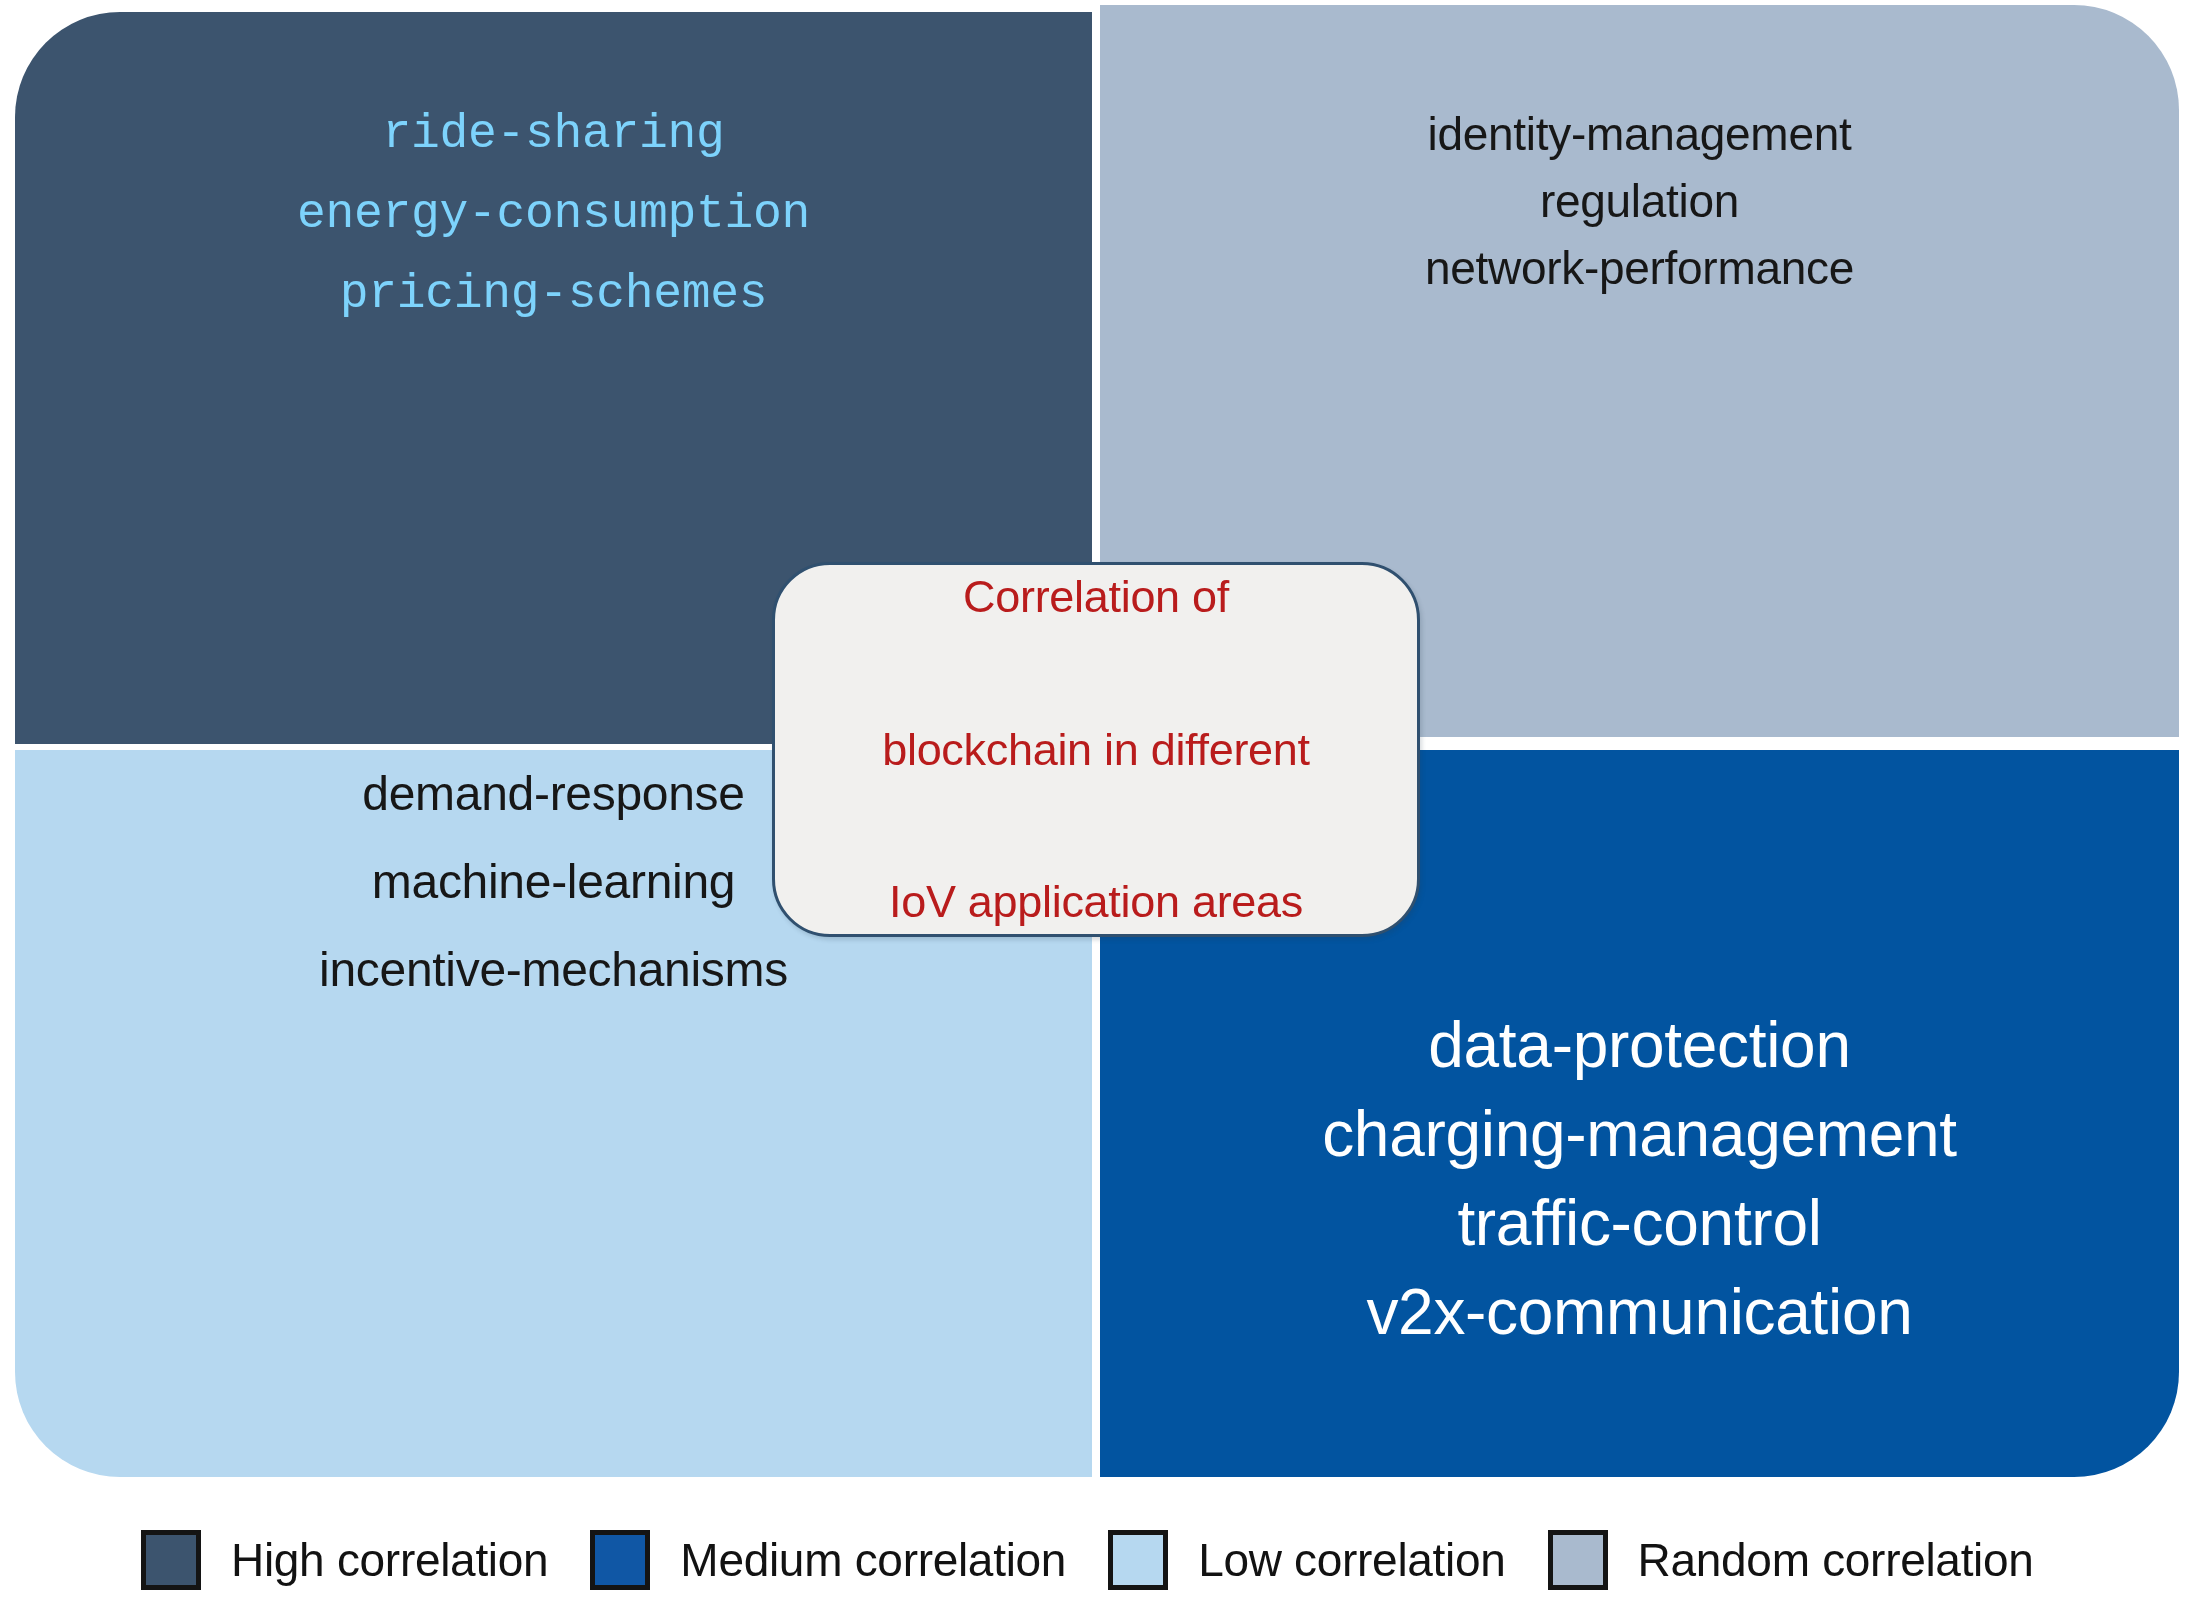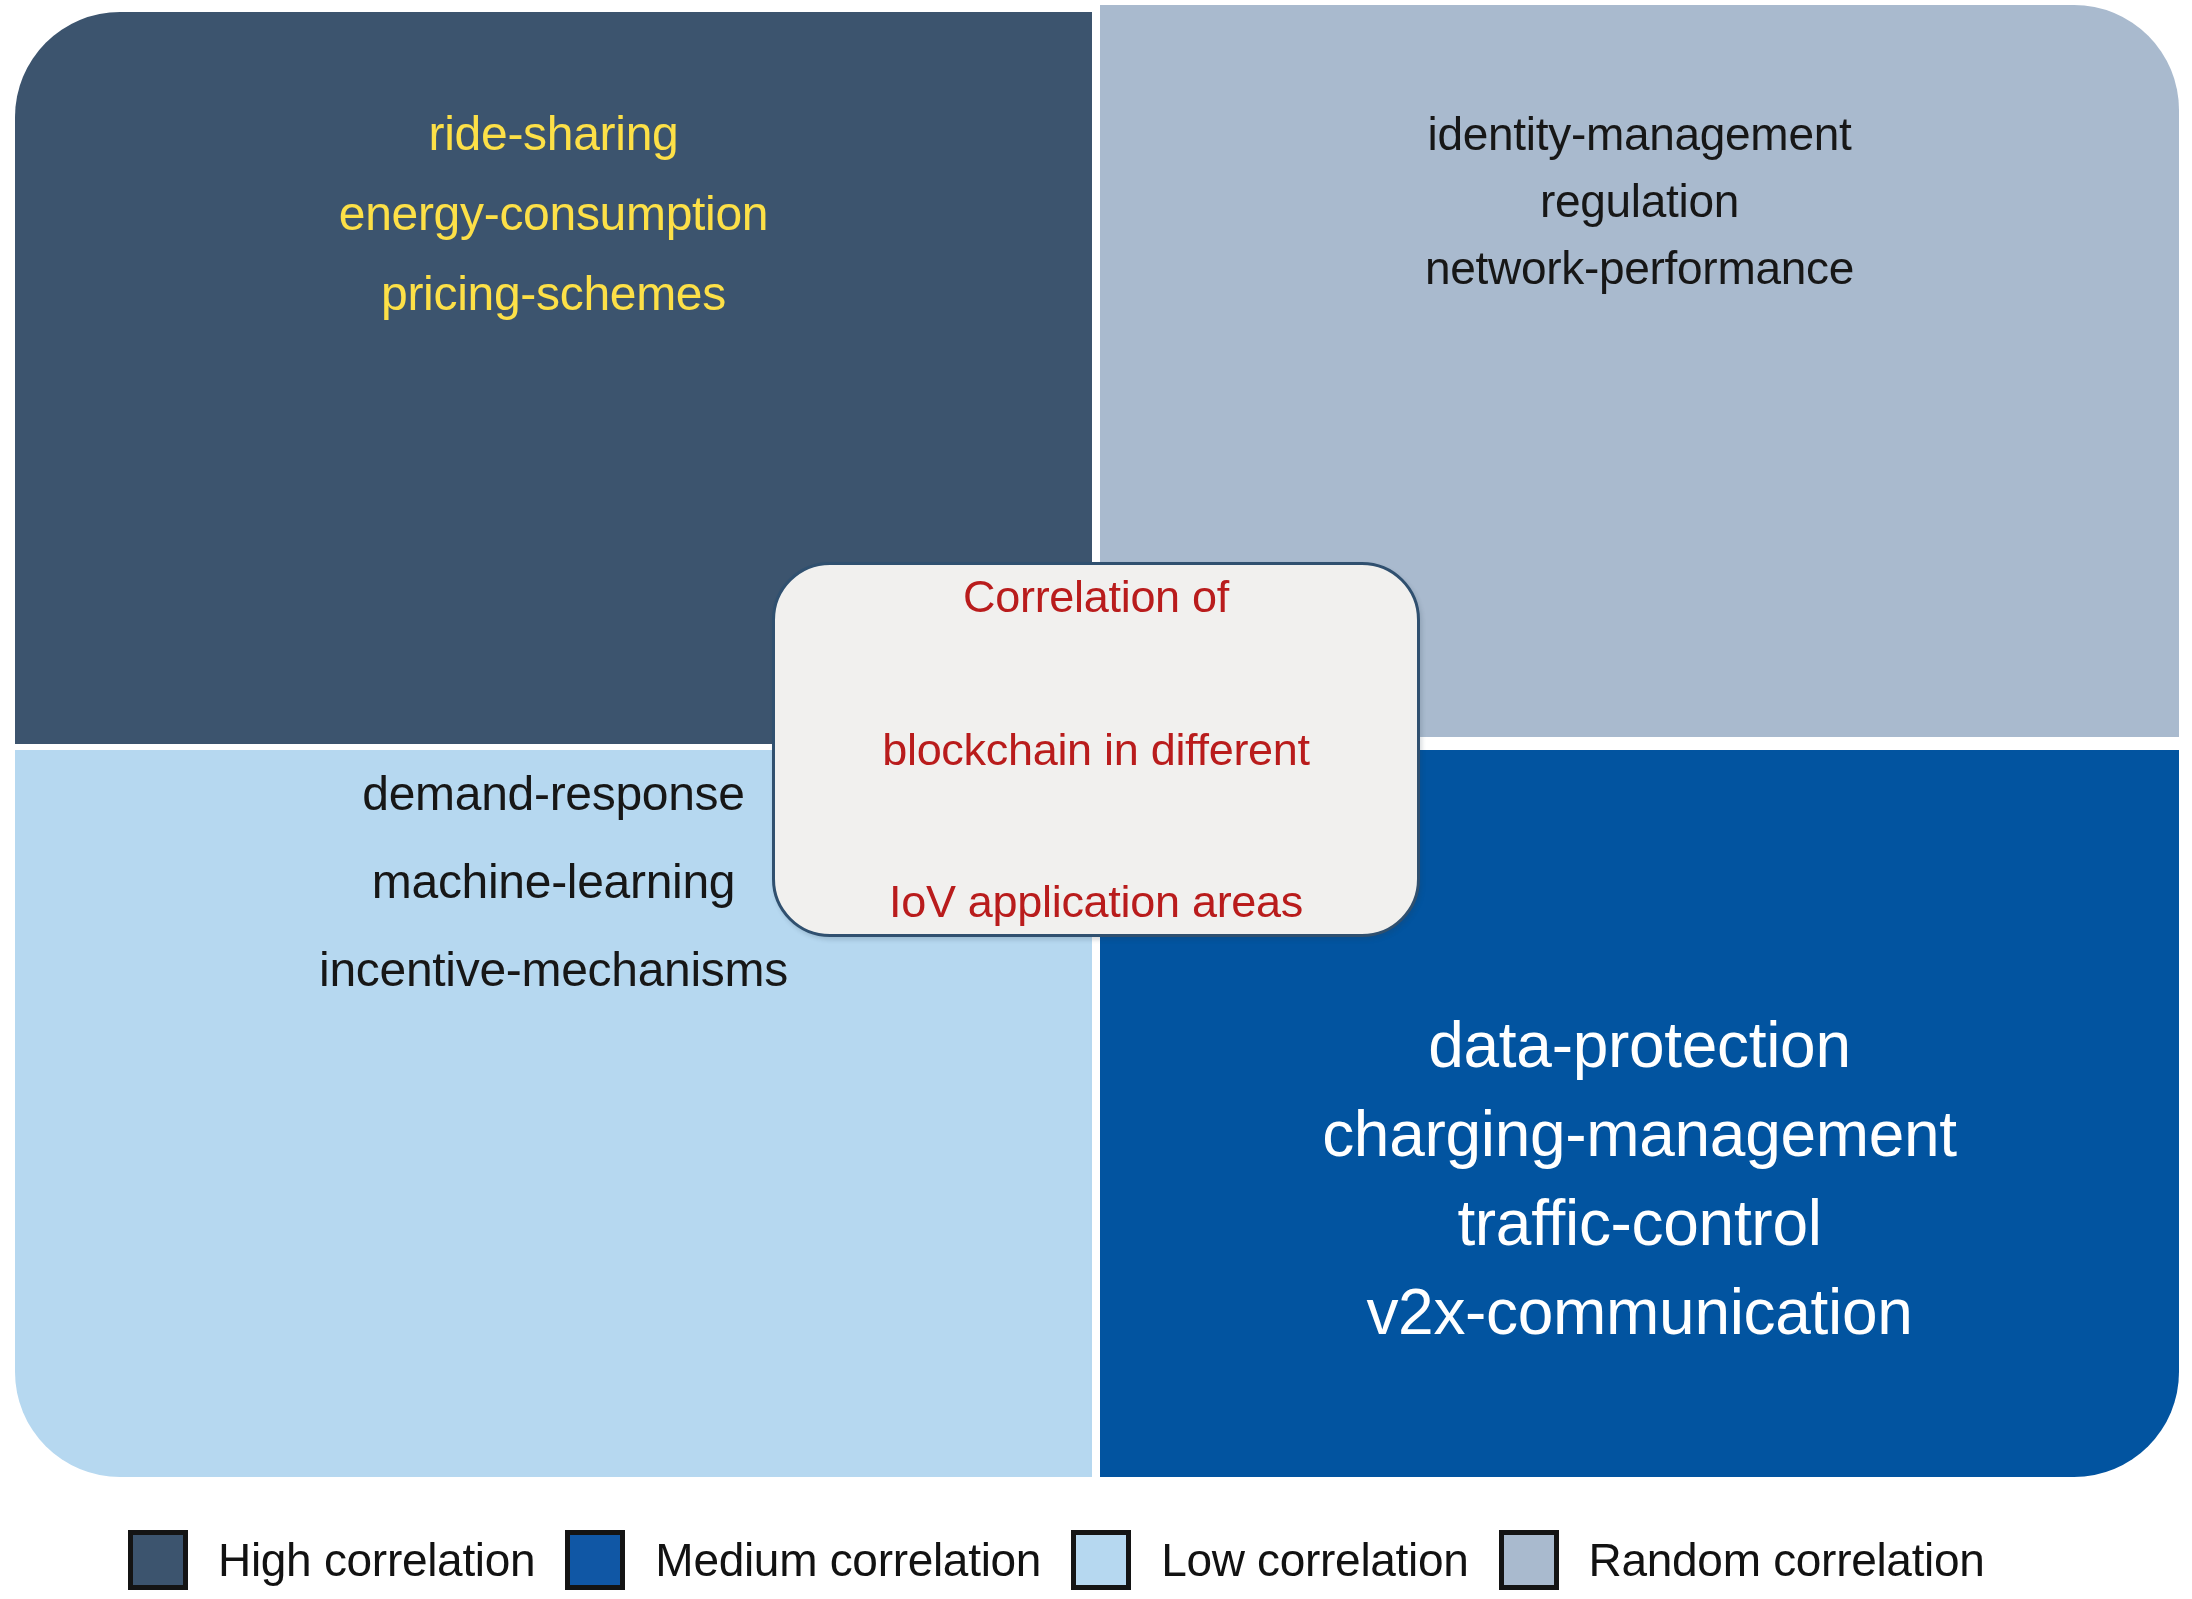--- a/index.html
+++ b/index.html
@@ -70,22 +70,23 @@
   }
 
   
   .legend {
     position: absolute;
     left: 128px; top: 1524px; right: 0; height: 72px;
   }
   .legend-items {
     display: flex;
     align-items: center;
-    gap: 30px;
+    gap: 42px;
     height: 100%;
+    margin-left: 13px;
   }
   .legend-item {
     display: flex;
     align-items: center;
     gap: 30px;
   }
   .legend-swatch {
     width: 50px; height: 50px;
     border: 5px solid #141414;
     flex: 0 0 auto;
@@ -95,21 +96,21 @@
     color: #121212;
     letter-spacing: -0.3px;
     white-space: nowrap;
   }
 </style>
 </head>
 <body>
 
 <div class="canvas">
 
-  <div class="quadrant q-top-left" style="background-color: rgb(60, 84, 110); color: #fde047;">
+  <div class="quadrant q-top-left" style="background-color: rgb(60, 84, 110); color: #7dd3fc; font-family: Liberation Mono, monospace;">
     <ul class="q-items">
         <li class="q-item">ride-sharing</li>
         <li class="q-item">energy-consumption</li>
         <li class="q-item">pricing-schemes</li>
       </ul>
   </div>
 
   <div class="quadrant q-top-right" style="background-color: rgb(169, 186, 206); color: rgb(23, 23, 23);">
     <ul class="q-items">
         <li class="q-item">identity-management</li>

